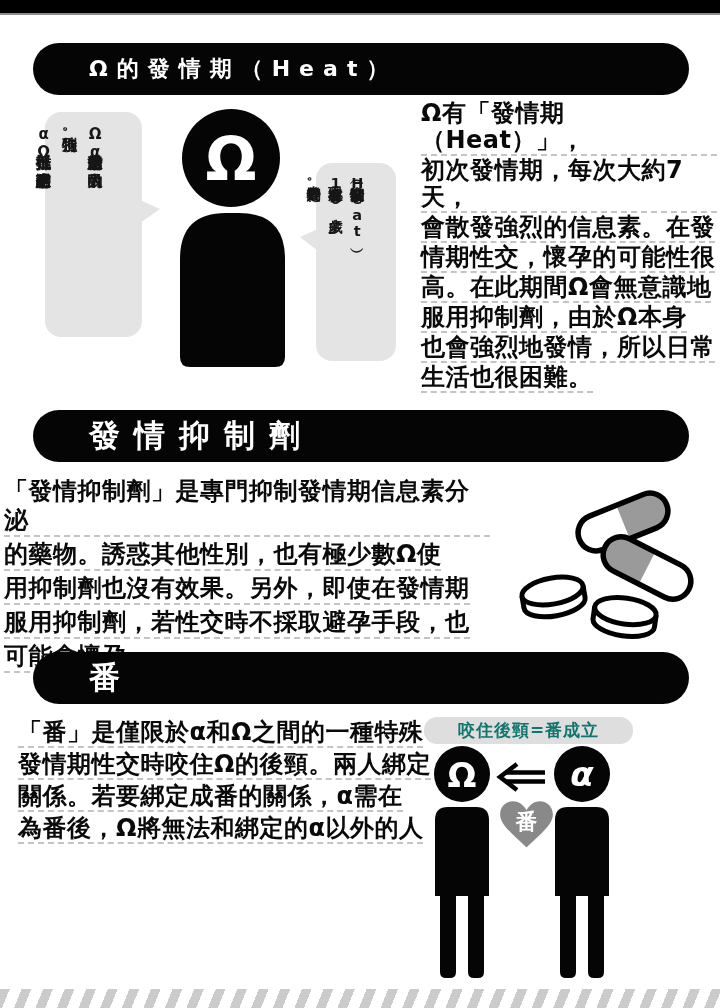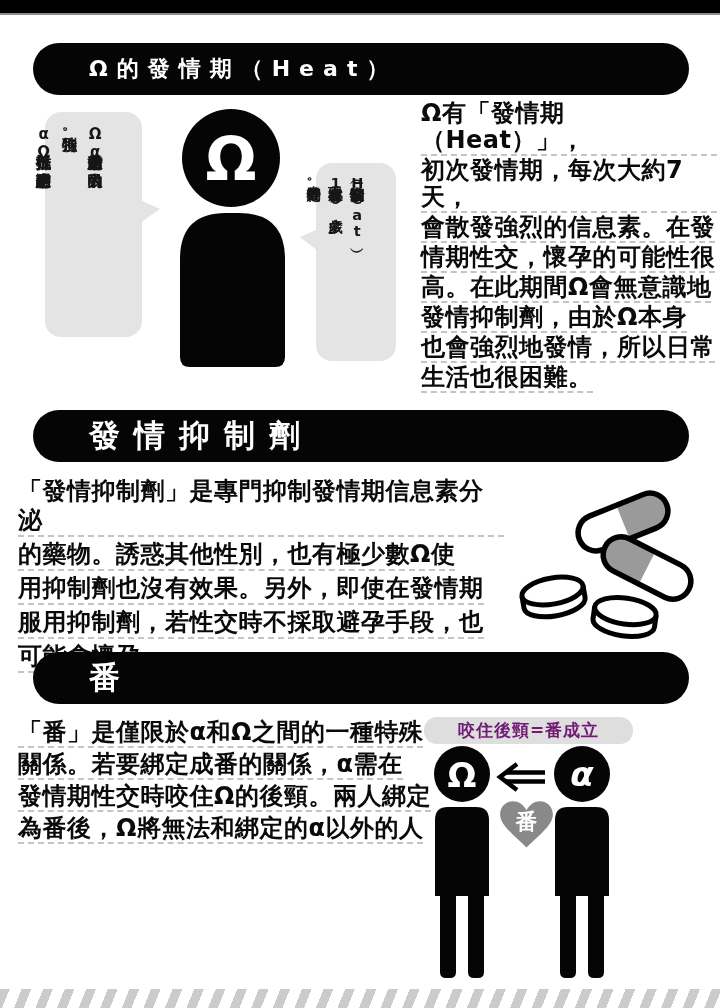--- a/index.html
+++ b/index.html
@@ -26,30 +26,30 @@
   .bubble-right{left:316px;top:163px;width:80px;height:198px;font-size:14.5px;
                 line-height:1.5;padding:12px 7px;}
   .bubble-right .tail{position:absolute;left:-16px;top:66px;width:0;height:0;
         border-top:8px solid transparent;border-bottom:14px solid transparent;
         border-right:18px solid #e4e4e4;}
 
   .para{position:absolute;}
   .tline{width:fit-content;font-weight:600;border-bottom:2px dashed #c4c4c4;letter-spacing:0.5px;}
   .p1{left:421px;top:100px;width:296px;}
   .p1 .tline{font-size:24px;line-height:27px;margin-bottom:1px;}
-  .p2{left:18px;top:477px;width:486px;}
+  .p2{left:4px;top:477px;width:486px;}
   .p2 .tline{font-size:24px;line-height:29px;margin-bottom:3px;}
   .p3{left:18px;top:719px;width:414px;}
   .p3 .tline{font-size:24px;line-height:27px;margin-bottom:3px;}
 
   .svg-abs{position:absolute;display:block;}
 
   .caption-pill{position:absolute;left:424px;top:717px;width:209px;height:27px;
       background:#dedede;border-radius:13px;display:flex;align-items:center;justify-content:center;
-      font-size:17px;font-weight:bold;color:#701a75;letter-spacing:1px;}
+      font-size:17px;font-weight:bold;color:#0f766e;letter-spacing:1px;}
 
   .stripes{position:absolute;left:0;bottom:0;width:720px;height:19px;
       background:repeating-linear-gradient(112deg,#cbcbcb 0 9px,#ffffff 9px 20px);}
 </style>
 </head>
 <body>
 
 <div class="page">
 
   <div class="topbar"></div>
@@ -78,21 +78,21 @@
 的青春期。</span>
     <i class="tail"></i>
   </div>
 
   <div class="para p1">
       <div class="tline">Ω有「發情期（Heat）」，</div>
       <div class="tline">初次發情期，每次大約7天，</div>
       <div class="tline">會散發強烈的信息素。在發</div>
       <div class="tline">情期性交，懷孕的可能性很</div>
       <div class="tline">高。在此期間Ω會無意識地</div>
-      <div class="tline">發情抑制劑，由於Ω本身</div>
+      <div class="tline">服用抑制劑，由於Ω本身</div>
       <div class="tline">也會強烈地發情，所以日常</div>
       <div class="tline">生活也很困難。</div>
     </div>
 
   <div class="title-bar tb2">
     <span>發情抑制劑</span>
   </div>
 
   <div class="para p2">
       <div class="tline">「發情抑制劑」是專門抑制發情期信息素分泌</div>
@@ -122,22 +122,22 @@
       <ellipse cx="0" cy="-3" rx="31" ry="13" fill="#ffffff" stroke="#000" stroke-width="5"></ellipse>
     </g>
   </svg>
 
   <div class="title-bar tb3">
     <span>番</span>
   </div>
 
   <div class="para p3">
       <div class="tline">「番」是僅限於α和Ω之間的一種特殊</div>
+      <div class="tline">發情期性交時咬住Ω的後頸。兩人綁定</div>
       <div class="tline">關係。若要綁定成番的關係，α需在</div>
-      <div class="tline">發情期性交時咬住Ω的後頸。兩人綁定</div>
       <div class="tline">為番後，Ω將無法和綁定的α以外的人</div>
     </div>
 
   <div class="caption-pill">
     <span>咬住後頸=番成立</span>
   </div>
 
   <svg class="svg-abs" style="left:433px;top:746px;" width="58" height="236" viewBox="0 0 58 236">
     <circle cx="29" cy="28" r="28" fill="#050505"></circle>
     <text x="29" y="41" font-size="34" font-weight="bold" fill="#ffffff" text-anchor="middle">Ω</text>

